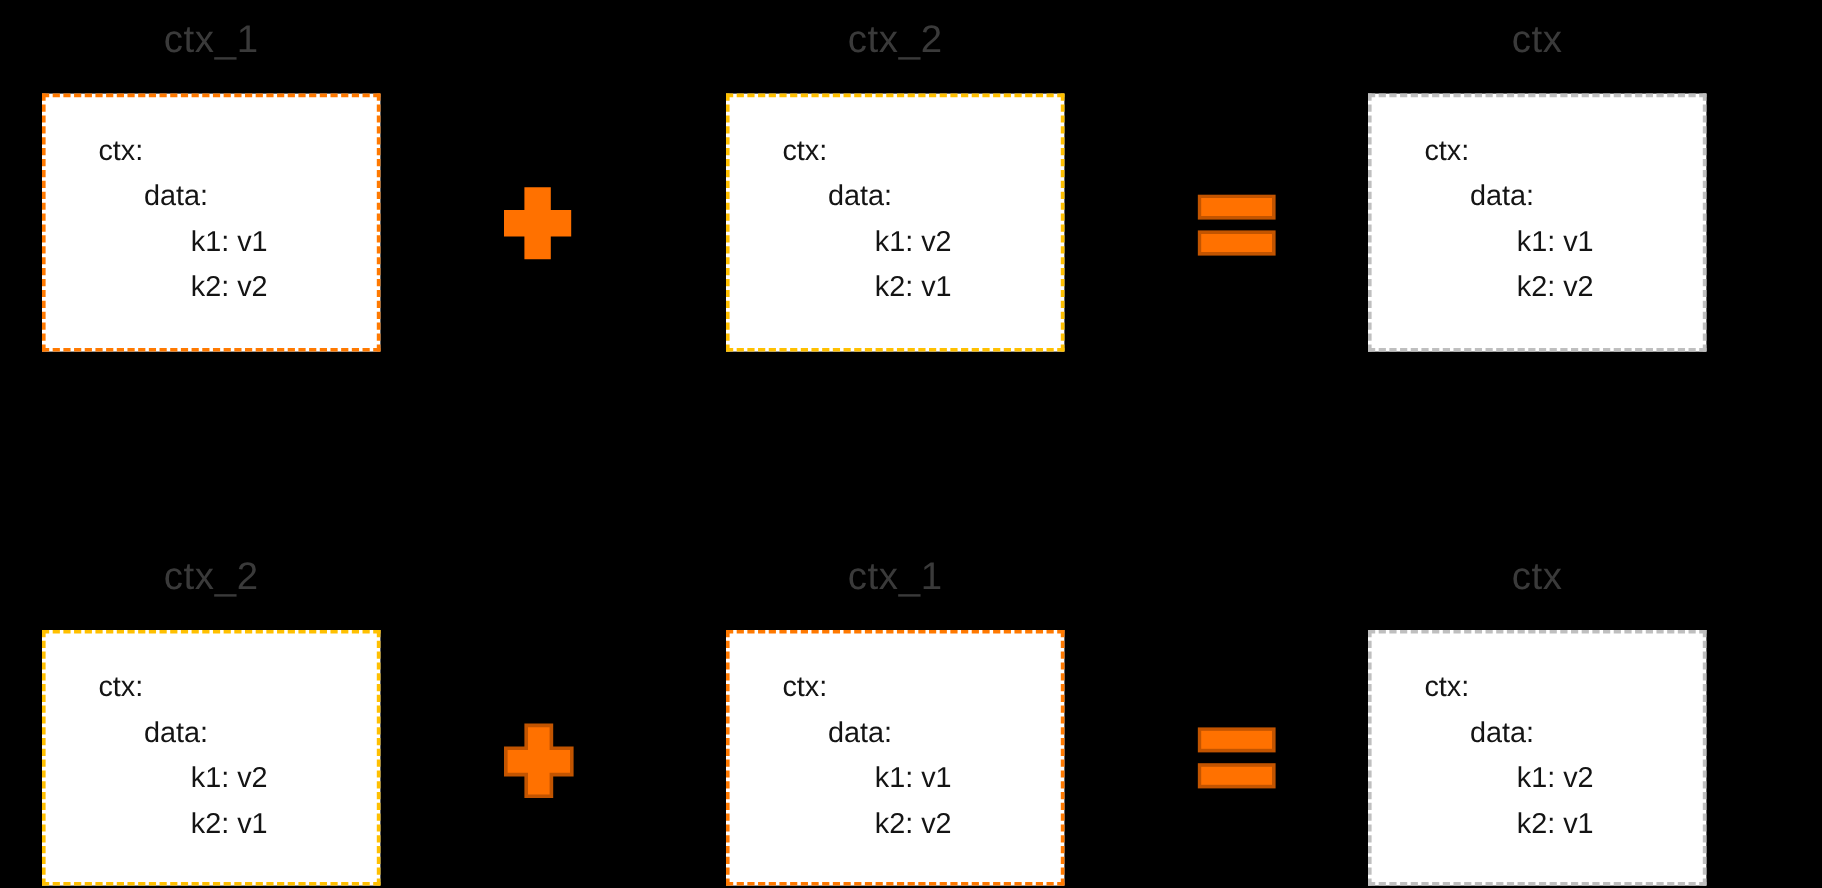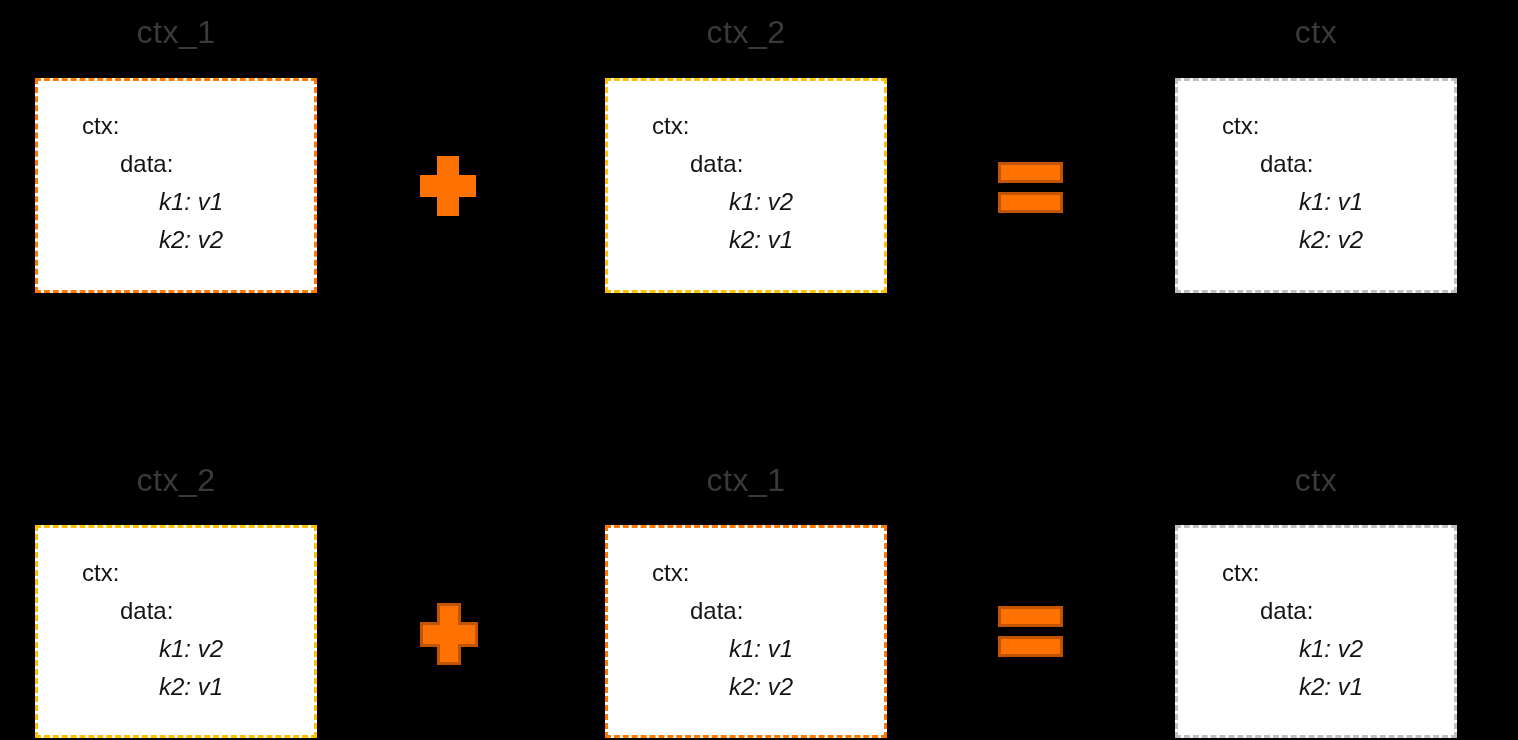--- a/index.html
+++ b/index.html
@@ -8,21 +8,21 @@
   .canvas {
     position: relative;
     width: 1518px;
     height: 740px;
     overflow: hidden;
     font-family: "Liberation Sans", sans-serif;
   }
   
   .c1 { left: 35px; }
   .c2 { left: 605px; }
-  .c3 { left: 1175px; }
+  .c3 { left: 1140px; }
 
   
   .lbl {
     position: absolute;
     width: 282px;
     text-align: center;
     font-size: 32px;
     letter-spacing: 0.5px;
     line-height: 36px;
     white-space: nowrap;
@@ -40,21 +40,21 @@
     border: 3px dashed #ccc;
     padding: 26px 8px 0 44px;
     font-size: 24px;
     line-height: 38px;
   }
   .box.r1 { top: 78px; }
   .box.r2 { top: 525px; height: 213px; }
 
   .line { white-space: pre; }
   .ind1 { padding-left: 38px; }
-  .ind2 { padding-left: 77px; font-style: italic; }
+  .ind2 { padding-left: 77px; }
 
   
   .op { position: absolute; display: block; }
   .plus { left: 418px; }
   .plus.r1 { top: 154px; }
   .plus.r2 { top: 601px; }
   .eq { left: 998px; }
   .eq.r1 { top: 162px; }
   .eq.r2 { top: 606px; }
 </style>

